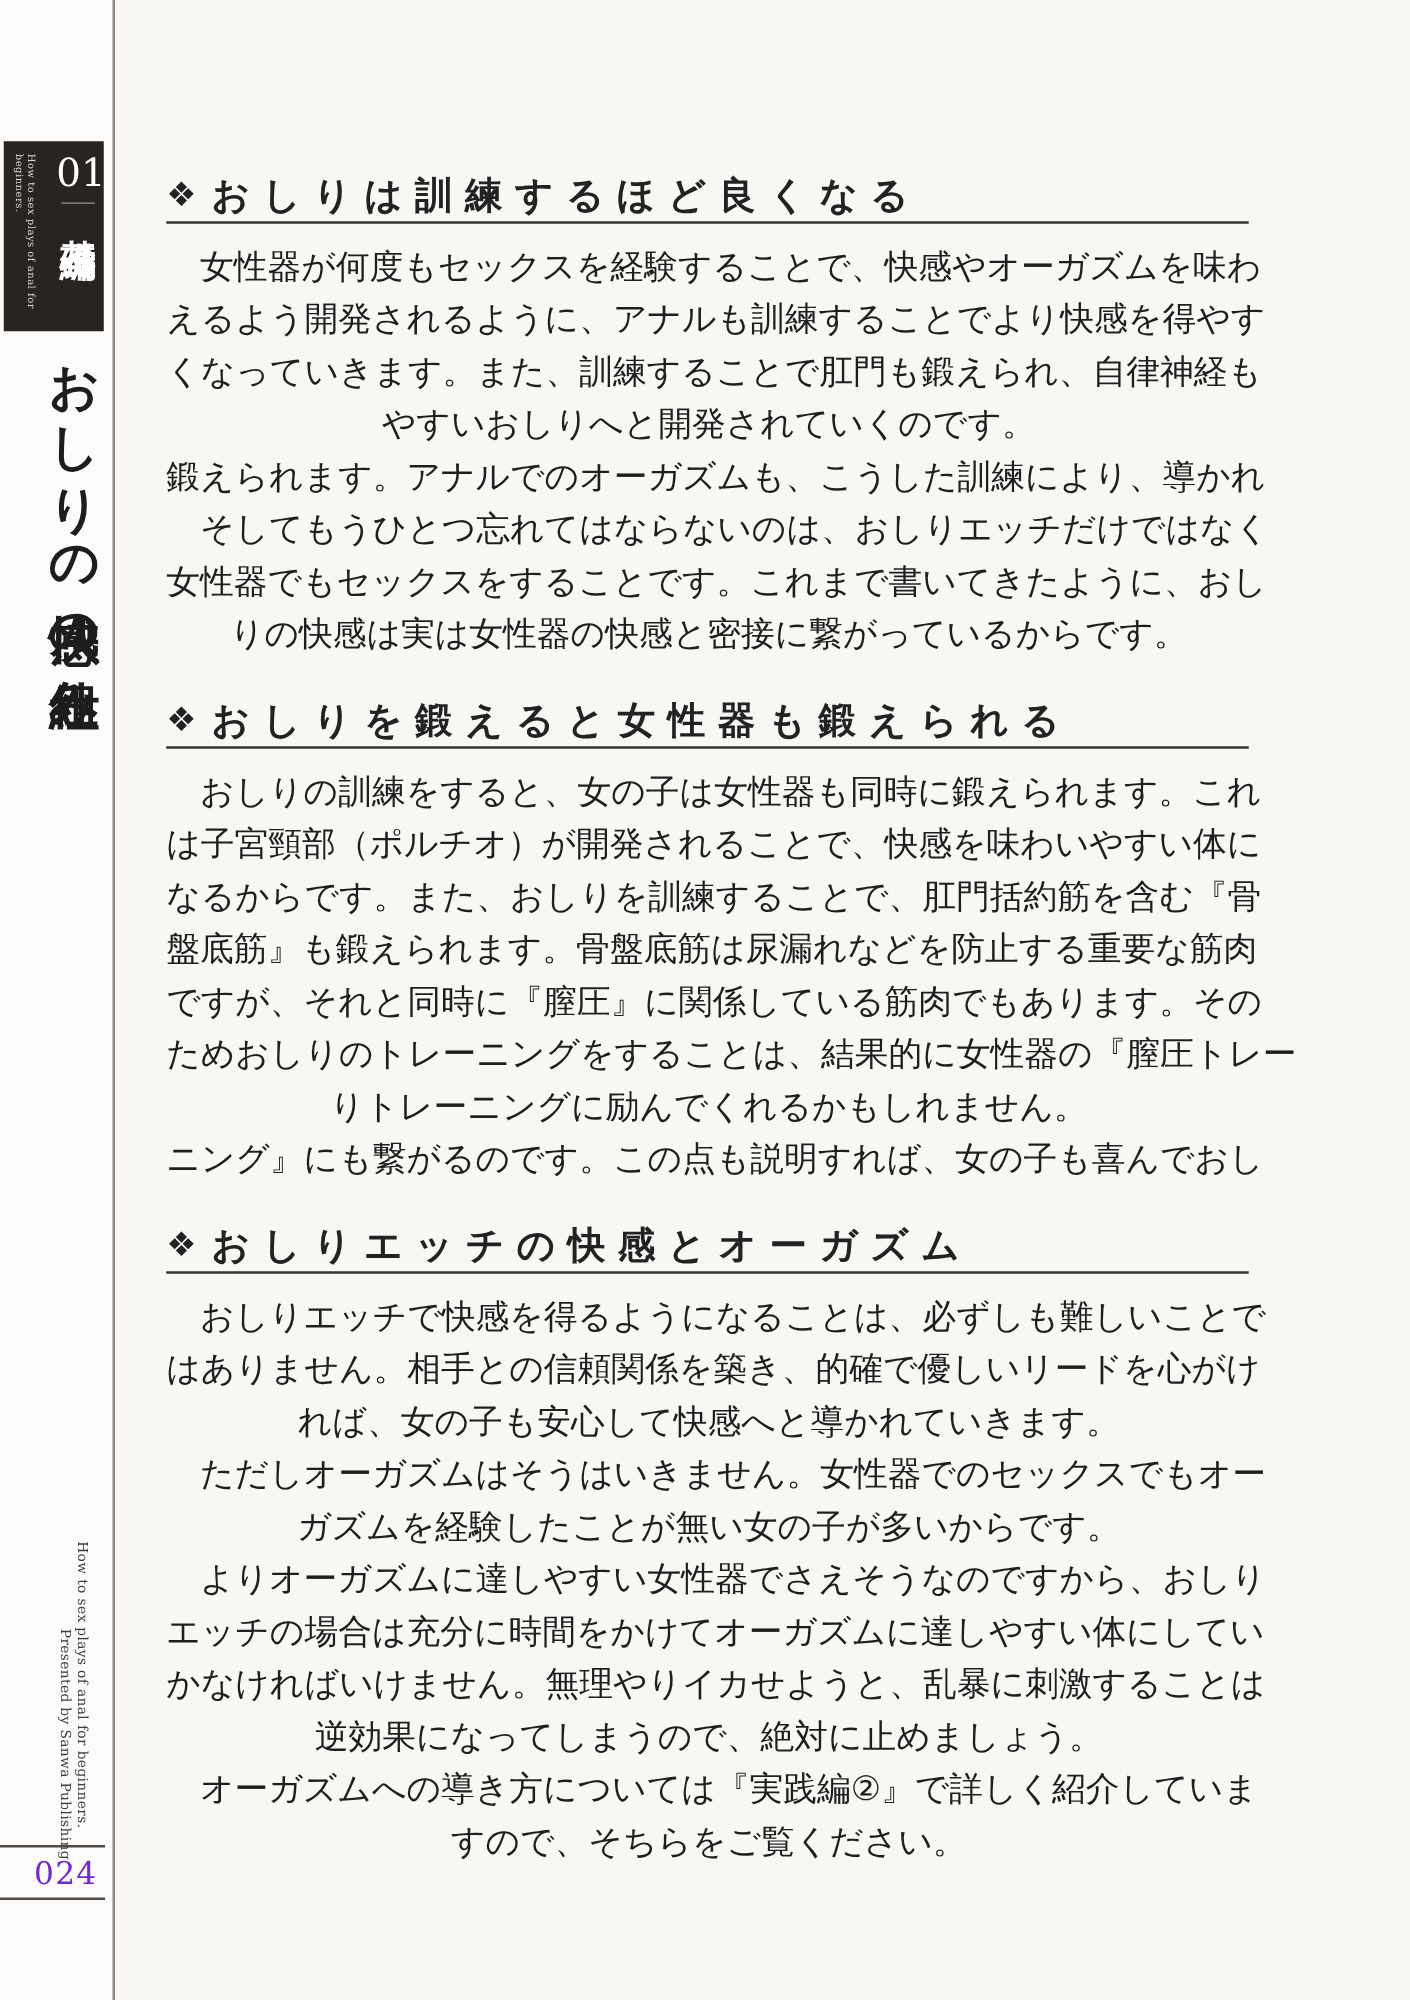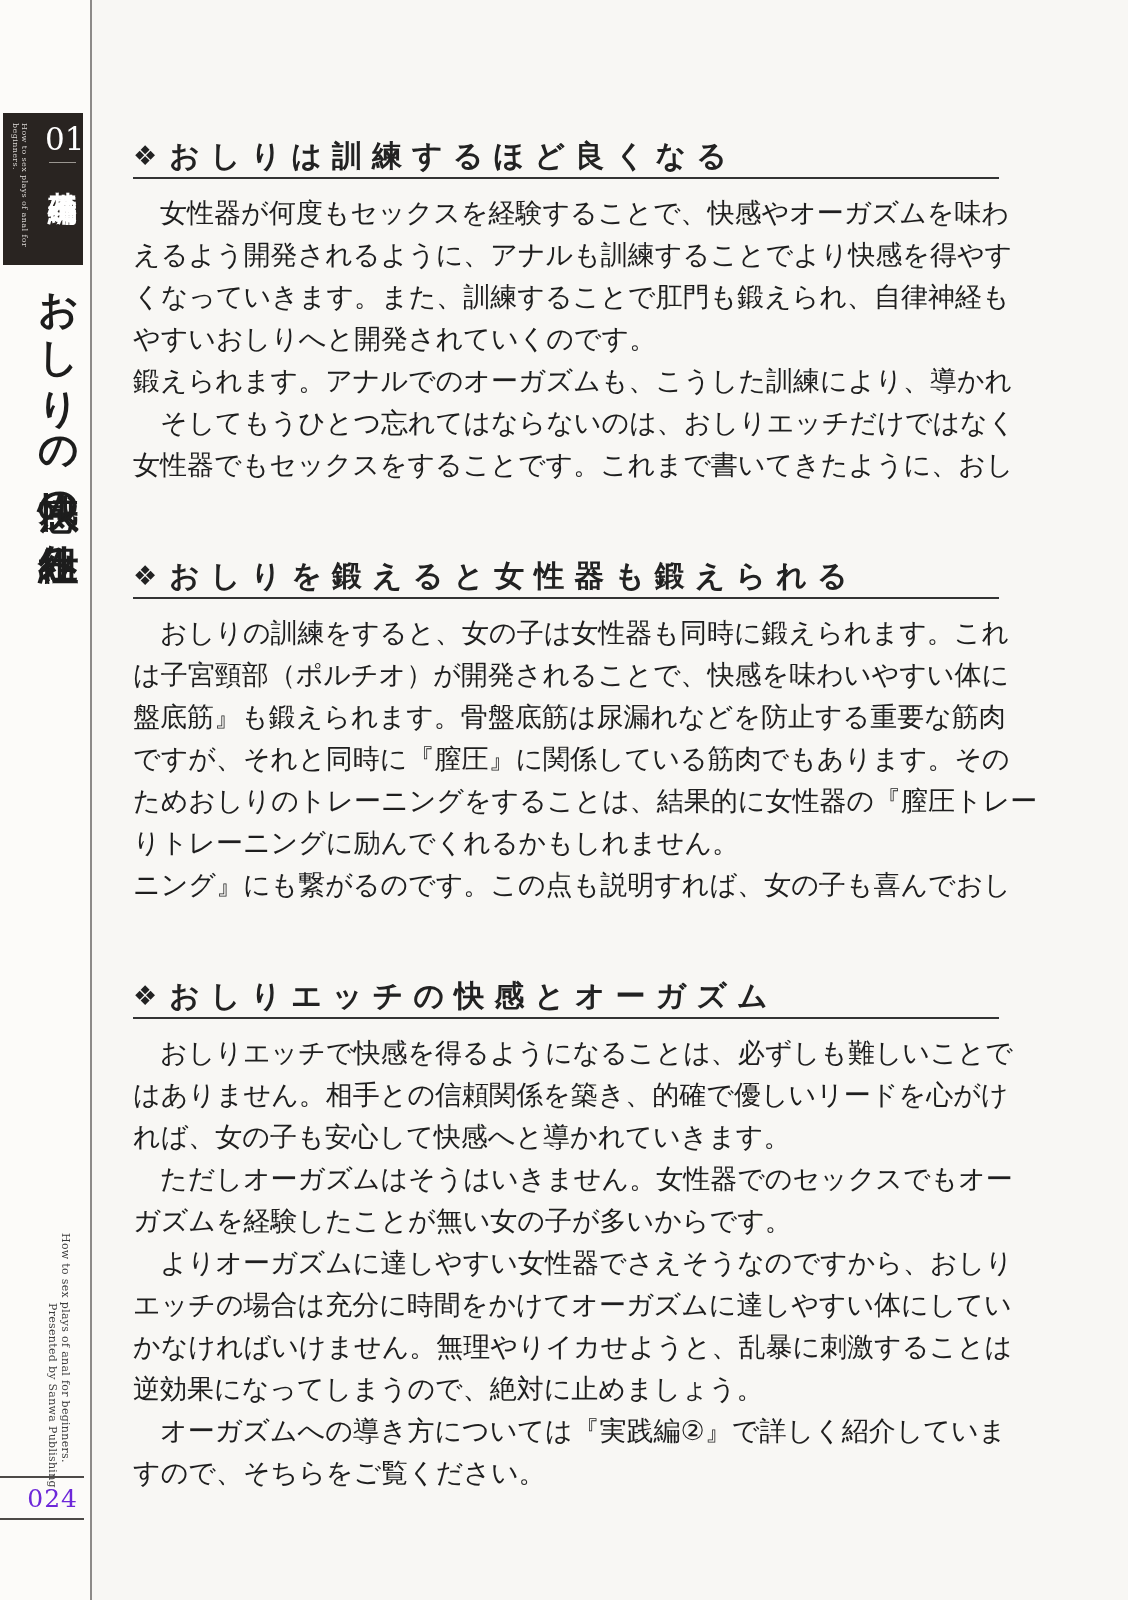--- a/index.html
+++ b/index.html
@@ -81,21 +81,21 @@
   .heading {
     display:flex; align-items:center; height:42px;
     font-size:30px; font-weight:700; color:#222222;
   }
   .marker { font-size:27px; letter-spacing:0; margin-right:12px; }
   .heading-text { letter-spacing:10px; white-space:nowrap; }
   .rule { width:866px; height:2px; background:#343434; }
   .lines { margin-top:13px; }
   .line {
     height:42px; line-height:42px; font-size:27px;
-    white-space:nowrap; letter-spacing:0;
+    white-space:nowrap; letter-spacing:0;text-align:center;
   }
 </style>
 </head>
 <body>
 
 <div class="left-strip"></div>
 <div class="v-divider"></div>
 
 <div class="chapter-box">
   <div class="box-en">How to sex plays of anal for beginners.</div>
@@ -120,32 +120,34 @@
   </div>
   <div class="rule"></div>
   <div class="lines">
     <div class="line">　女性器が何度もセックスを経験することで、快感やオーガズムを味わ</div>
     <div class="line">えるよう開発されるように、アナルも訓練することでより快感を得やす</div>
     <div class="line">くなっていきます。また、訓練することで肛門も鍛えられ、自律神経も</div>
     <div class="line">やすいおしりへと開発されていくのです。</div>
     <div class="line">鍛えられます。アナルでのオーガズムも、こうした訓練により、導かれ</div>
     <div class="line">　そしてもうひとつ忘れてはならないのは、おしりエッチだけではなく</div>
     <div class="line">女性器でもセックスをすることです。これまで書いてきたように、おし</div>
+    <div class="line">りの快感は実は女性器の快感と密接に繋がっているからです。</div>
   </div>
 </div>
 
 <div class="section sec2">
   <div class="heading">
     <span class="marker">❖</span>
     <span class="heading-text">おしりを鍛えると女性器も鍛えられる</span>
   </div>
   <div class="rule"></div>
   <div class="lines">
     <div class="line">　おしりの訓練をすると、女の子は女性器も同時に鍛えられます。これ</div>
     <div class="line">は子宮頸部（ポルチオ）が開発されることで、快感を味わいやすい体に</div>
+    <div class="line">なるからです。また、おしりを訓練することで、肛門括約筋を含む『骨</div>
     <div class="line">盤底筋』も鍛えられます。骨盤底筋は尿漏れなどを防止する重要な筋肉</div>
     <div class="line">ですが、それと同時に『膣圧』に関係している筋肉でもあります。その</div>
     <div class="line">ためおしりのトレーニングをすることは、結果的に女性器の『膣圧トレー</div>
     <div class="line">りトレーニングに励んでくれるかもしれません。</div>
     <div class="line">ニング』にも繋がるのです。この点も説明すれば、女の子も喜んでおし</div>
   </div>
 </div>
 
 <div class="section sec3">
   <div class="heading">

